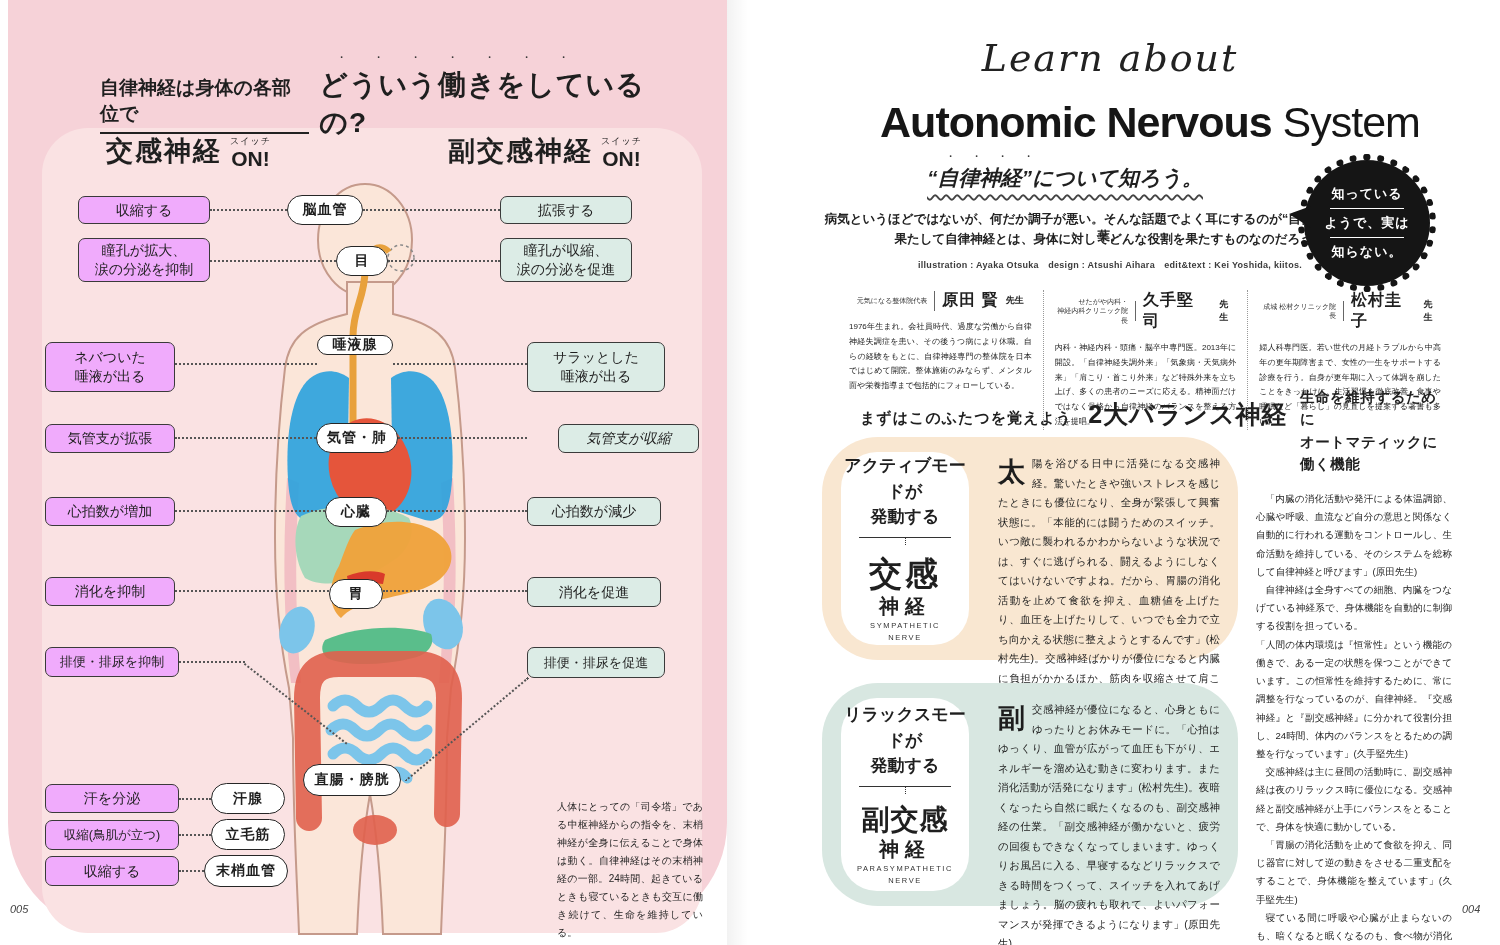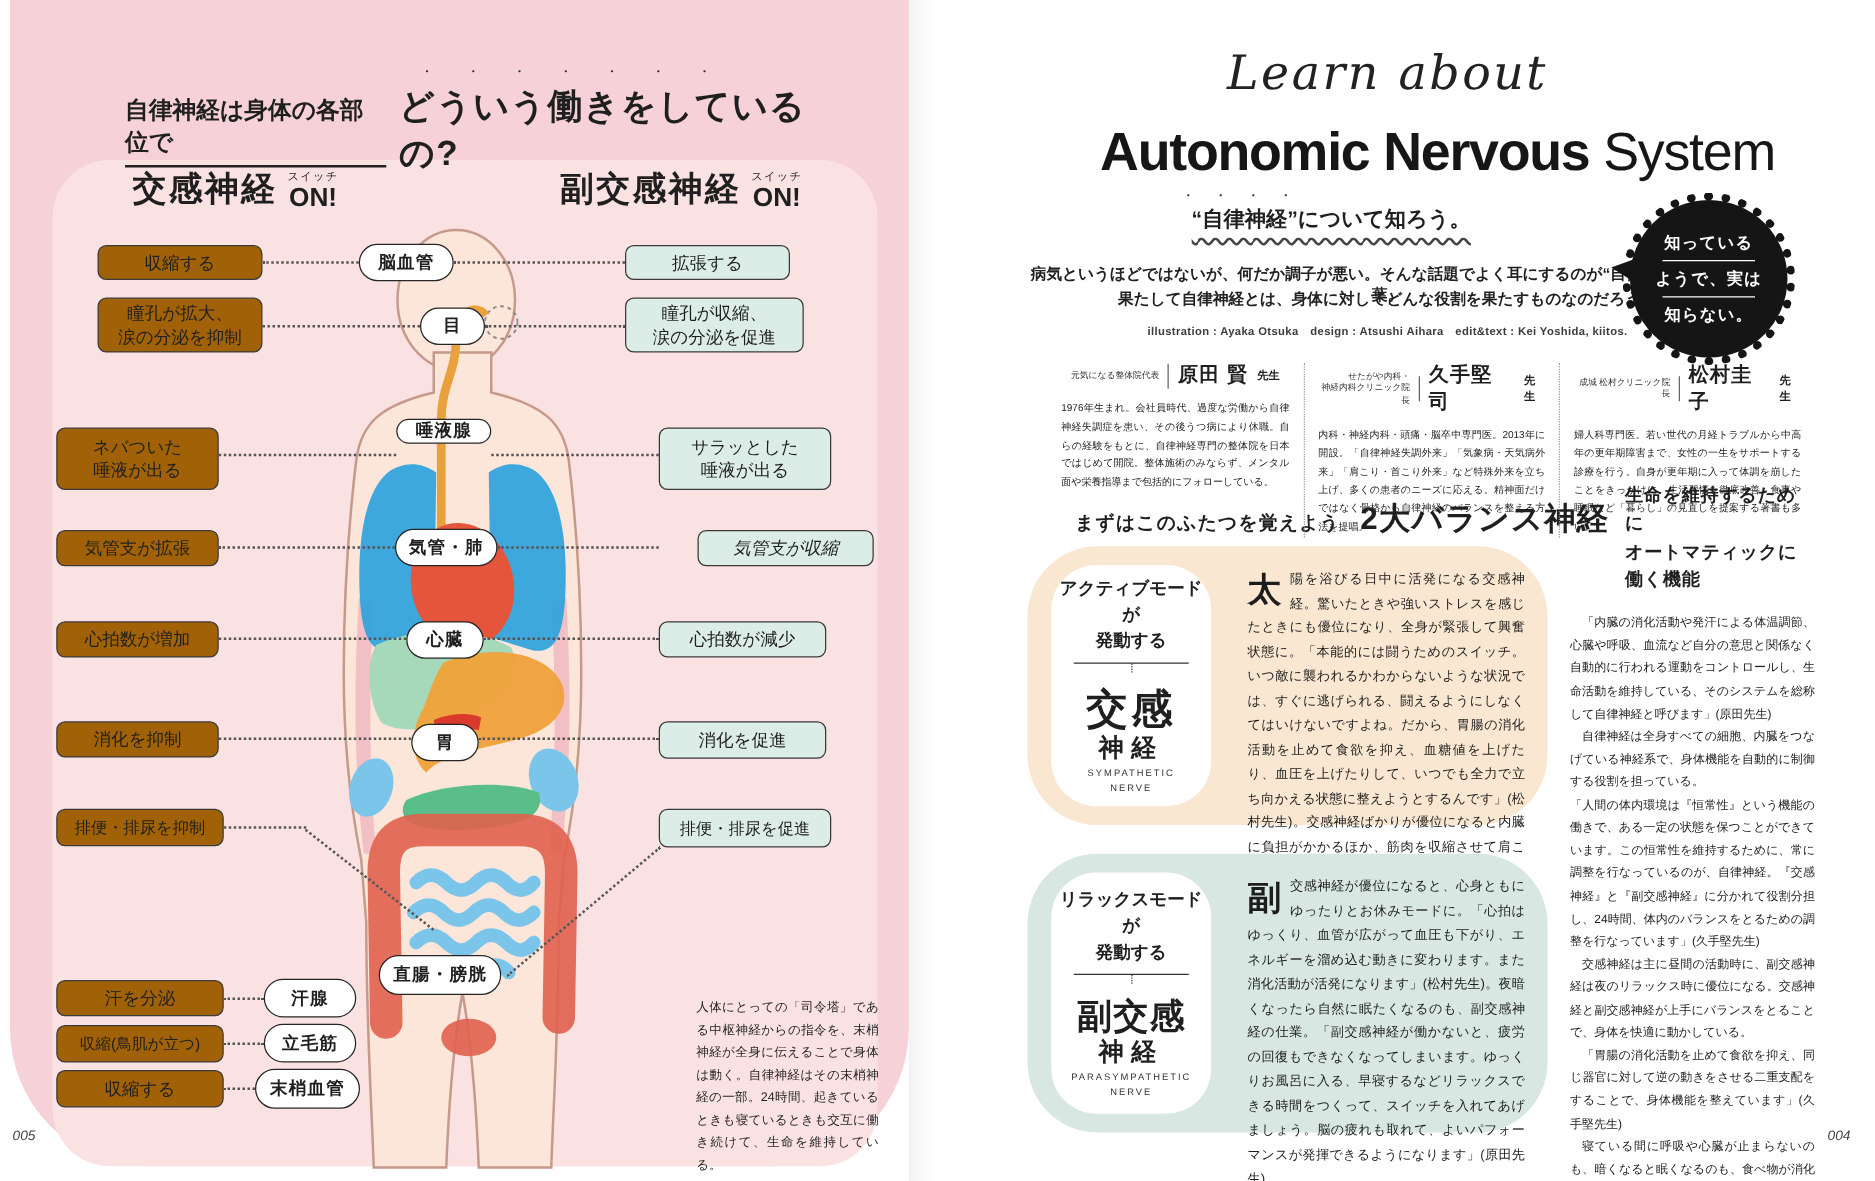--- a/index.html
+++ b/index.html
@@ -16,35 +16,35 @@
   #lp-title .big{font-size:28px;font-weight:800;letter-spacing:1px;}
   .dotsline{position:absolute;font-size:11px;color:#333;}
   .branch-head{position:absolute;display:flex;align-items:flex-end;gap:8px;}
   .branch-head .nm{font-size:27px;font-weight:800;letter-spacing:2px;}
   .branch-head .ongrp{display:flex;flex-direction:column;align-items:center;line-height:1;}
   .branch-head .sw{font-size:9px;letter-spacing:1px;margin-bottom:2px;}
   .branch-head .on{font-size:21px;font-weight:800;}
   .lbl{position:absolute;border:1.6px solid #3a3a3a;border-radius:7px;display:flex;
        align-items:center;justify-content:center;text-align:center;font-size:14px;
        font-weight:500;line-height:1.35;padding:2px 6px;box-sizing:border-box;z-index:3;}
-  .lbl.cream{background:#a16207;}
+  .lbl.cream{background:#f0abfc;}
   .lbl.mint{background:#dcece6;}
   .pill{position:absolute;background:#ffffff;border:1.8px solid #262626;border-radius:999px;
         display:flex;align-items:center;justify-content:center;font-size:14px;font-weight:700;
         box-sizing:border-box;z-index:3;letter-spacing:1px;}
   .leader{position:absolute;border-top:2px dotted #555;height:0;z-index:2;transform-origin:left top;}
   #lp-note{left:557px;top:798px;width:146px;font-size:10px;line-height:1.8;text-align:justify;z-index:3;}
   .pagenum{position:absolute;font-size:11px;font-style:italic;color:#444;}
   
   #rp-learn{left:960px;top:36px;width:300px;text-align:center;
             font-family:"DejaVu Serif",serif;font-style:italic;font-size:38px;letter-spacing:2px;color:#222;}
   #rp-entitle{left:850px;top:98px;width:600px;text-align:center;font-size:43px;letter-spacing:-1px;color:#161616;}
   #rp-entitle .strong{font-weight:800;}
   #rp-entitle .light{font-weight:400;}
-  #rp-subtitle{left:830px;top:164px;width:470px;text-align:center;font-size:17px;font-weight:800;}
+  #rp-subtitle{left:830px;top:164px;width:470px;text-align:center;font-size:21px;font-weight:800;font-style:italic;}
   #rp-subtitle span{text-decoration:underline wavy 1.5px #444;text-underline-offset:9px;}
   .introline{position:absolute;width:580px;left:820px;text-align:center;font-size:12.5px;font-weight:600;color:#222;}
   #rp-credits{left:820px;top:259px;width:580px;text-align:center;font-size:9px;font-weight:700;color:#3c3c3c;letter-spacing:.3px;}
   #badge{left:1304px;top:160px;width:126px;height:126px;background:#151515;border-radius:50%;
          display:flex;flex-direction:column;align-items:center;justify-content:center;gap:4px;z-index:2;}
   #badge::before{content:"";position:absolute;inset:-6px;border:7px dotted #151515;border-radius:50%;}
   #badge::after{content:"";position:absolute;left:-15px;top:46px;width:0;height:0;
                 border-top:8px solid transparent;border-bottom:14px solid transparent;border-right:22px solid #151515;}
   #badge .bl{color:#fff;font-size:13px;font-weight:700;letter-spacing:1px;z-index:1;}
   #badge hr{width:74px;border:none;border-top:1px solid #fff;margin:1px 0;z-index:1;}
@@ -58,21 +58,21 @@
   .doc-hon{font-size:9px;font-weight:700;}
   .doc-bio{margin-top:9px;font-size:8px;line-height:1.85;text-align:justify;color:#222;}
   #section-head{left:860px;top:398px;display:flex;align-items:baseline;gap:16px;}
   #section-head .lead{font-size:15px;font-weight:700;letter-spacing:1px;}
   #section-head .ttl{font-size:25px;font-weight:800;letter-spacing:1px;}
   .bigbox{position:absolute;left:822px;width:416px;height:223px;border-radius:56px;}
   .bigbox.cream{background:#f9e7d1;}
   .bigbox.mint{background:#d8e7e1;}
   .modecard{position:absolute;left:19px;top:15px;width:128px;height:193px;background:#fff;border-radius:36px;
             display:flex;flex-direction:column;align-items:center;justify-content:center;text-align:center;}
-  .modecard .mode{font-size:14px;font-weight:700;line-height:1.5;}
+  .modecard .mode{font-size:17px;font-weight:700;line-height:1.5;}
   .modecard .rule{width:92px;height:8px;border-top:1.6px solid #333;position:relative;margin:7px 0 9px;}
   .modecard .rule::after{content:"";position:absolute;left:50%;top:0;height:7px;border-left:1.6px dotted #333;}
   .modecard .kj{font-weight:800;letter-spacing:3px;line-height:1.15;}
   .modecard .kj1{font-size:33px;}
   .modecard .kj1.wide{font-size:28px;letter-spacing:1px;}
   .modecard .kj2{font-size:20px;letter-spacing:6px;font-weight:700;margin-top:2px;}
   .modecard .en{font-size:7.5px;letter-spacing:1.6px;color:#333;margin-top:2px;line-height:1.6;font-weight:400;}
   .boxtext{position:absolute;left:176px;top:17px;width:222px;font-size:10.5px;line-height:1.86;text-align:justify;color:#1d1d1d;}
   .dropcap{float:left;font-size:27px;font-weight:700;line-height:1;margin:5px 7px 0 0;}
   #rcol{left:1256px;top:386px;width:196px;z-index:2;}
@@ -145,21 +145,21 @@
 唾液が出る</div>
   <div class="lbl cream" style="left:45px;top:424px;width:130px;height:29px;">気管支が拡張</div>
   <div class="lbl cream" style="left:45px;top:497px;width:130px;height:29px;">心拍数が増加</div>
   <div class="lbl cream" style="left:45px;top:577px;width:130px;height:29px;">消化を抑制</div>
   <div class="lbl cream" style="left:45px;top:647px;width:134px;height:30px;font-size:13px;">排便・排尿を抑制</div>
   <div class="lbl cream" style="left:45px;top:784px;width:134px;height:29px;">汗を分泌</div>
   <div class="lbl cream" style="left:45px;top:820px;width:134px;height:30px;font-size:12.5px;">収縮(鳥肌が立つ)</div>
   <div class="lbl cream" style="left:45px;top:856px;width:134px;height:30px;">収縮する</div>
 
   <div class="lbl mint" style="left:500px;top:196px;width:132px;height:28px;">拡張する</div>
-  <div class="lbl mint pre" style="left:500px;top:238px;width:143px;height:44px;">瞳孔が収縮、
+  <div class="lbl mint pre" style="left:500px;top:238px;width:132px;height:44px;">瞳孔が収縮、
 涙の分泌を促進</div>
   <div class="lbl mint pre" style="left:527px;top:342px;width:138px;height:50px;">サラッとした
 唾液が出る</div>
   <div class="lbl mint" style="left:558px;top:424px;width:141px;height:29px;font-style:italic;">気管支が収縮</div>
   <div class="lbl mint" style="left:527px;top:497px;width:134px;height:29px;">心拍数が減少</div>
   <div class="lbl mint" style="left:527px;top:577px;width:134px;height:30px;">消化を促進</div>
   <div class="lbl mint" style="left:527px;top:647px;width:138px;height:31px;font-size:13px;">排便・排尿を促進</div>
 
   <div class="pill" style="left:287px;top:195px;width:76px;height:30px;">脳血管</div>
   <div class="pill" style="left:336px;top:246px;width:52px;height:30px;">目</div>

